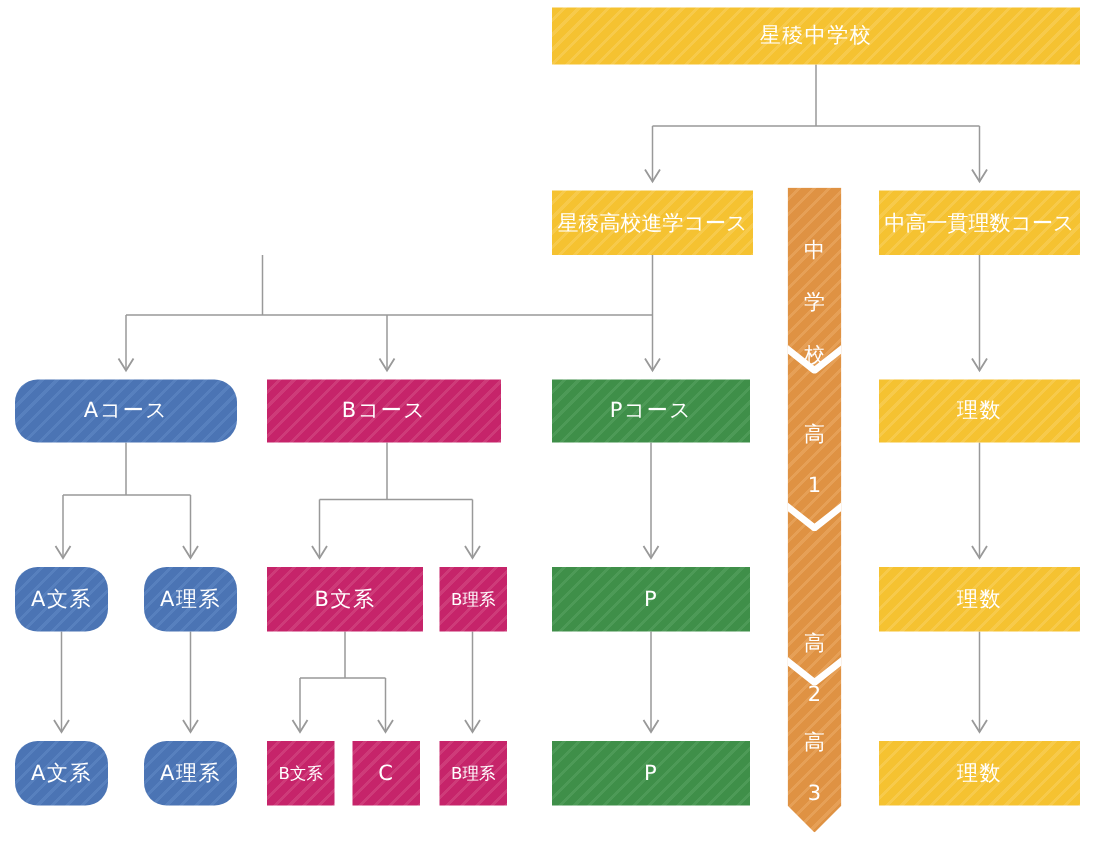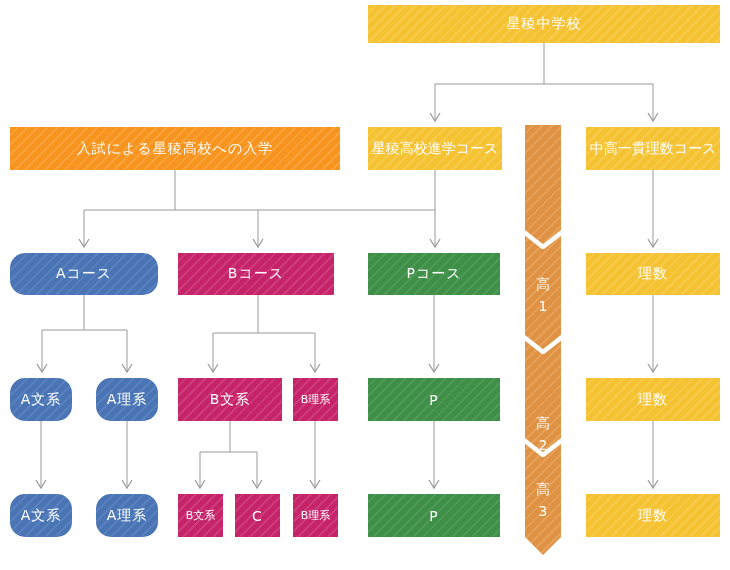--- a/index.html
+++ b/index.html
@@ -49,21 +49,21 @@
   
   .ribbon{
     position:absolute;left:525px;top:125px;width:36px;height:430px;
     background:repeating-linear-gradient(135deg,#DF9243 0 5px,#E6A057 5px 7px);
     clip-path:polygon(0 0,100% 0,100% calc(100% - 18px),50% 100%,0 calc(100% - 18px));
   }
   .ribbon-notch{position:absolute;left:0;width:36px;height:20px;}
   .notch1{top:104px;} .notch2{top:209px;} .notch3{top:312px;}
   .ribbon-label{
     position:absolute;left:10px;width:16px;color:#fff;font-size:14px;
-    text-align:center;word-break:break-all;line-height:22px;
+    text-align:center;word-break:break-all;line-height:34px;
   }
   .seg1{top:25px;line-height:35px;}
   .seg2{top:148px;}
   .seg3{top:251px;margin-top:36px;}
   .seg4{top:353px;}
 </style>
 </head>
 <body>
 
 <div id="stage">
@@ -105,21 +105,20 @@
       <path d="M200,452 L200,488" marker-end="url(#arrow)"></path>
       <path d="M257,452 L257,488" marker-end="url(#arrow)"></path>
       <path d="M315,421 L315,488" marker-end="url(#arrow)"></path>
       <path d="M434,421 L434,488" marker-end="url(#arrow)"></path>
       <path d="M653,421 L653,488" marker-end="url(#arrow)"></path>
     </g>
   </svg>
 
   <div class="box yellow b-root">星稜中学校</div>
 
-  <div class="box orange b-exam">入試による星稜高校への入学</div>
   <div class="box yellow b-integrated">中高一貫理数コース</div>
   <div class="box yellow b-shinro">星稜高校進学コース</div>
 
   <div class="box blue b-course-a">Aコース</div>
   <div class="box pink b-course-b">Bコース</div>
   <div class="box green b-course-p">Pコース</div>
   <div class="box yellow b-risu1">理数</div>
 
   <div class="box blue b-abun1">A文系</div>
   <div class="box blue b-ari1">A理系</div>
@@ -130,20 +129,21 @@
 
   <div class="box blue b-abun2">A文系</div>
   <div class="box blue b-ari2">A理系</div>
   <div class="box pink small b-bbun2">B文系</div>
   <div class="box pink b-c2">C</div>
   <div class="box pink small b-bri2">B理系</div>
   <div class="box green b-p2">P</div>
   <div class="box yellow b-risu3">理数</div>
 
   <div class="ribbon">
+    <div class="ribbon-label seg1">中学校</div>
     <div class="ribbon-label seg2">高1</div>
     <div class="ribbon-label seg3">高2</div>
     <div class="ribbon-label seg4">高3</div>
     <svg class="ribbon-notch notch1" width="36" height="20" viewBox="0 0 36 20">
       <path d="M-1,3 L18,18 L37,3" fill="none" stroke="#ffffff" stroke-width="4.5"></path>
     </svg>
     <svg class="ribbon-notch notch2" width="36" height="20" viewBox="0 0 36 20">
       <path d="M-1,3 L18,18 L37,3" fill="none" stroke="#ffffff" stroke-width="4.5"></path>
     </svg>
     <svg class="ribbon-notch notch3" width="36" height="20" viewBox="0 0 36 20">

